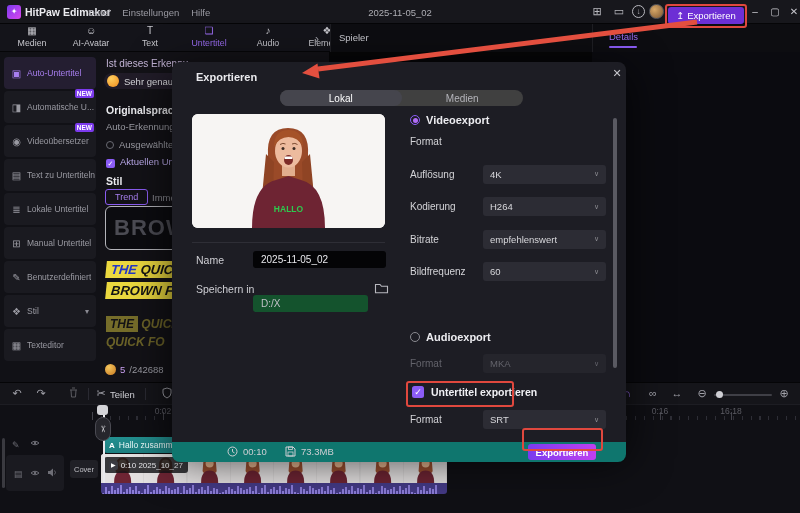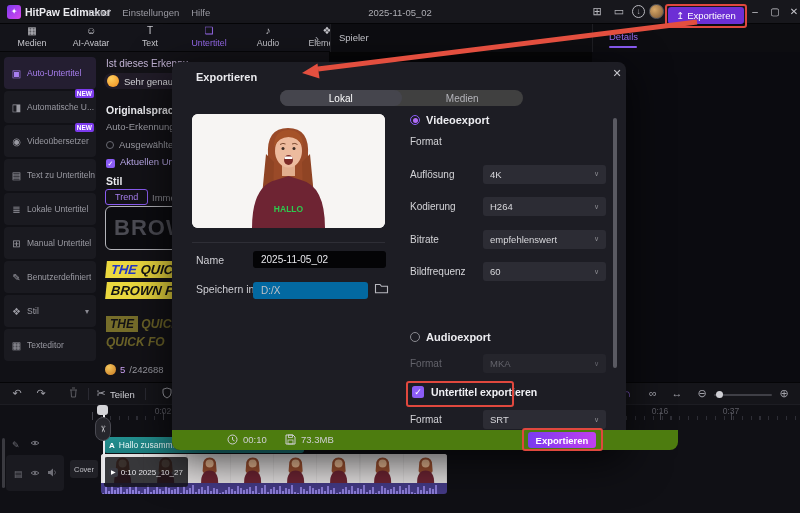--- a/index.html
+++ b/index.html
@@ -105,42 +105,42 @@
   .sub-clip { position:absolute; left:104px; top:54px; width:200px; height:16px; border-radius:3px;
     background:linear-gradient(180deg,#239090,#1d7f80); display:flex; align-items:center; gap:4px; padding-left:5px; overflow:hidden; }
   .sub-clip .a-ic { color:#fff; font-size:8px; font-weight:bold; }
   .sub-clip .txt { color:#eafafa; font-size:8.5px; white-space:nowrap; }
   .vhead-box { position:absolute; left:6px; top:72px; width:58px; height:36px; background:#1a1a20; border-radius:4px; }
   .cover-btn { position:absolute; left:70px; top:77px; width:28px; height:18px; background:#202026; border-radius:3px;
     color:#c0c0c6; font-size:7.5px; display:flex; align-items:center; justify-content:center; }
   .video-clip { position:absolute; left:101px; top:71px; width:346px; height:29px; background:#e2dfdf; border-radius:3px 3px 0 0; overflow:hidden; display:flex; }
   .video-clip svg { display:block; flex:0 0 43.25px; height:29px; }
   .clip-label { position:absolute; left:104px; top:74px; height:13px; background:rgba(18,18,22,.82); border-radius:3px;
-    display:flex; align-items:center; gap:3px; padding:15px 5px; z-index:4; }
+    display:flex; align-items:center; gap:3px; padding:8px 5px; z-index:4; }
   .clip-label .play { color:#fff; font-size:6px; background:#3a3a42; border-radius:2px; padding:0 2px; line-height:9px; }
   .clip-label .txt { color:#e8e8ec; font-size:8px; white-space:nowrap; }
   .waveform { position:absolute; left:101px; top:100px; width:346px; height:11px; background:#443a86; border-radius:0 0 3px 3px;
     overflow:hidden; display:flex; align-items:flex-end; gap:1px; padding:0 1px; }
   .waveform i { display:block; width:2px; flex:0 0 2px; background:#8b7cd8; }
   .left-scroll { position:absolute; left:2px; top:55px; width:3px; height:50px; background:#3a3a40; border-radius:2px; }
 
   
   .dialog { position:absolute; left:172px; top:62px; width:454px; height:388px; background:#1d1d24; border-radius:8px;
     box-shadow:0 10px 44px rgba(0,0,0,.75); z-index:40; }
   .dlg-title { position:absolute; left:24px; top:9px; font-size:11px; font-weight:bold; color:#eaeaee; }
   .dlg-close { position:absolute; left:438px; top:5px; font-size:11px; color:#c8c8ce; width:14px; text-align:center; }
   .dlg-tabs { position:absolute; left:108px; top:28px; width:243px; height:16px; background:#404040; border-radius:8px; display:flex; }
   .dlg-tab { flex:1; font-size:10px; color:#b4b4ba; display:flex; align-items:center; justify-content:center; border-radius:8px; }
   .dlg-tab.active { background:#45454d; color:#fff; }
   .preview { position:absolute; left:20px; top:52px; width:193px; height:114px; border-radius:6px; overflow:hidden; background:#f7f5f3; }
   .divider { position:absolute; left:20px; top:180px; width:193px; height:1px; background:#2e2e36; }
   .fld-label { position:absolute; left:24px; font-size:10.5px; color:#cfcfd4; }
   .name-input { position:absolute; left:81px; top:189px; width:133px; height:17px; background:#040406; border-radius:3px;
     color:#e8e8ec; font-size:10px; line-height:17px; padding-left:8px; }
-  .save-input { position:absolute; left:81px; top:220px; width:115px; height:17px; background:#0369a1; border-radius:3px;
+  .save-input { position:absolute; left:81px; top:233px; width:115px; height:17px; background:#14532d; border-radius:3px;
     color:#c0c0c6; font-size:10px; line-height:17px; padding-left:8px; }
   .folder-btn { position:absolute; left:202px; top:219px; width:16px; height:16px; }
   .sec-head { position:absolute; left:238px; display:flex; align-items:center; gap:6px; }
   .radio-lg { width:10px; height:10px; border-radius:50%; border:1.5px solid #8b5cf6; position:relative; }
   .radio-lg.on::after { content:""; position:absolute; left:2px; top:2px; width:5px; height:5px; border-radius:50%; background:#b06cf5; }
   .radio-lg.off { border-color:#8a8a90; }
   .sec-head .t { font-size:11px; font-weight:bold; color:#ececf0; }
   .rows { position:absolute; left:238px; top:70px; width:196px; }
   .rowd { display:flex; align-items:center; justify-content:space-between; height:19px; margin-bottom:13.5px; }
   .rowd .lb { font-size:10px; color:#d4d4d8; }
@@ -156,21 +156,21 @@
   .info-ic { width:10px; height:10px; border:1px solid #9a9aa0; border-radius:50%; color:#9a9aa0; font-size:7px;
     line-height:8px; text-align:center; }
   .toggle { margin-left:auto; width:22px; height:12px; border-radius:6px; background:linear-gradient(90deg,#8a3ff0,#c050f0); position:relative; }
   .toggle::after { content:""; position:absolute; right:1.5px; top:1.5px; width:9px; height:9px; border-radius:50%; background:#fff; }
   .subrow { position:absolute; left:240px; top:324px; display:flex; align-items:center; gap:7px; }
   .check-lg { width:12px; height:12px; background:#8b5cf6; border-radius:2.5px; color:#fff; font-size:9px; line-height:12px; text-align:center; }
   .subrow .t { font-size:10.5px; font-weight:bold; color:#f0f0f4; white-space:nowrap; }
   .mka-row { position:absolute; left:238px; top:292px; width:196px; }
   .srt-row { position:absolute; left:238px; top:348px; width:196px; }
   .dlg-scroll { position:absolute; left:441px; top:56px; width:3.5px; height:250px; background:#5a5a62; border-radius:2px; }
-  .dlg-footer { position:absolute; left:0; top:368px; width:506px; height:20px; background:#4d7c0f; border-radius:0 0 8px 8px; }
+  .dlg-footer { position:absolute; left:0; top:380px; width:454px; height:20px; background:#0f766e; border-radius:0 0 8px 8px; }
   .foot-item { position:absolute; top:4px; display:flex; align-items:center; gap:5px; font-size:9.5px; color:#cfcfd4; }
   .export-btn { position:absolute; left:356px; top:2px; width:68px; height:16px; border-radius:3px;
     background:linear-gradient(90deg,#7a3bf0,#c03ff0); color:#fff; font-size:9.5px; font-weight:bold;
     display:flex; align-items:center; justify-content:center; }
 
   
   .anno { position:absolute; border:2px solid #e0483e; border-radius:3px; z-index:90; pointer-events:none; }
   .arrow-svg { position:absolute; left:0; top:0; z-index:95; pointer-events:none; }
 </style>
 </head>
@@ -378,21 +378,21 @@
     <div class="ruler">
       <div>
           <span class="ruler-label" style="left: 163px;">0:02</span>
           <span class="ruler-label" style="left: 234px;">0:04</span>
           <span class="ruler-label" style="left: 305px;">0:06</span>
           <span class="ruler-label" style="left: 376px;">0:08</span>
           <span class="ruler-label" style="left: 447px;">0:10</span>
           <span class="ruler-label" style="left: 518px;">0:12</span>
           <span class="ruler-label" style="left: 589px;">0:14</span>
           <span class="ruler-label" style="left: 660px;">0:16</span>
-          <span class="ruler-label" style="left: 731px;">0:37</span>
+          <span class="ruler-label" style="left: 731px;">16:18</span>
         </div>
     </div>
     <div class="playhead-handle"></div>
     <div class="playhead-line"></div>
     <div class="ph-scissors">
         <span style="display:inline-block;transform:rotate(90deg)">✂</span>
       </div>
 
     <span class="trk-ic" style="left:12px;top:57px">✎</span>
     <span class="trk-ic" style="left:30px;top:56px">

